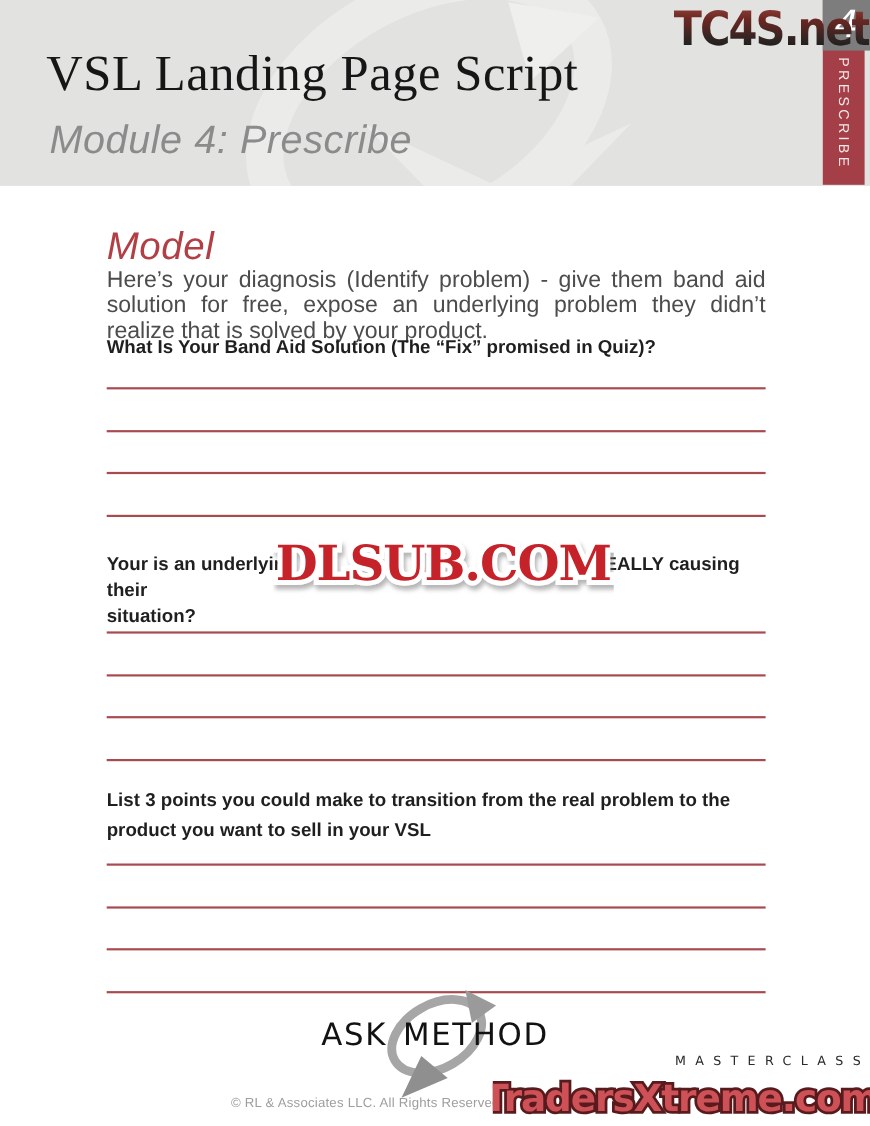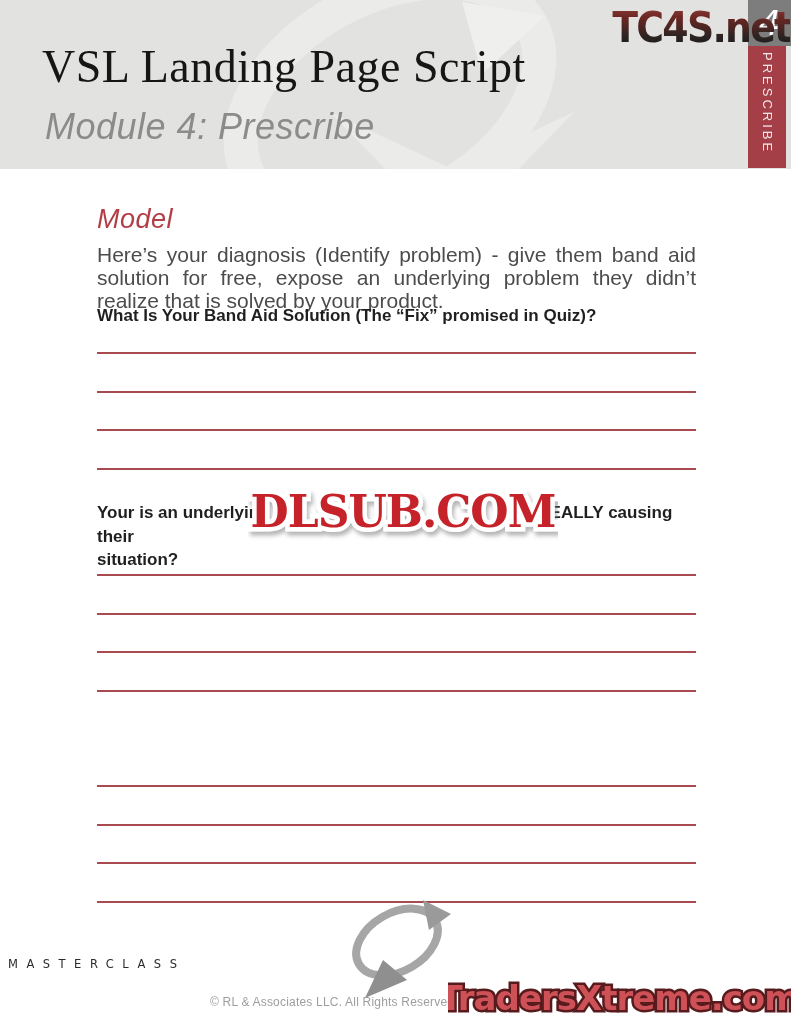--- a/index.html
+++ b/index.html
@@ -24,41 +24,41 @@
 
   
   .wm-tc4s{position:absolute;top:2px;right:1px;z-index:6;
       font-family:"DejaVu Sans",sans-serif;font-weight:700;font-size:43px;letter-spacing:-2px;
       transform:scaleX(0.88);transform-origin:top right;
       background:linear-gradient(180deg,#9a4a42 0%,#6d2723 30%,#2b2422 70%,#121212 100%);
       -webkit-background-clip:text;background-clip:text;color:transparent;-webkit-text-fill-color:transparent;}
 
   
   .model-heading{position:absolute;left:97px;top:204px;margin:0;font-style:italic;font-weight:normal;
-      font-size:27px;color:#b23f46;letter-spacing:0.5px;}
+      font-size:35px;color:#b23f46;letter-spacing:0.5px;}
   .intro{position:absolute;left:97px;top:243px;width:599px;margin:0;text-align:justify;
       font-size:21px;line-height:23px;color:#4c4c4c;}
   .q{position:absolute;left:97px;width:599px;margin:0;font-size:17px;font-weight:700;color:#1f1f1f;}
   .q1{top:306px;}
   .q2{top:501px;line-height:23.5px;}
   .q3{top:715px;line-height:26.5px;}
   .wm-gap{display:inline-block;width:280px;}
 
   .lines{position:absolute;left:97px;width:599px;}
   .g1{top:352px;} .g2{top:574px;} .g3{top:785px;}
   .ans-line{height:2px;background:#a84b50;margin-bottom:36.5px;}
 
   .wm-dlsub{position:absolute;left:248px;top:483px;z-index:5;}
   .wm-dlsub text{font-family:"DejaVu Serif",serif;font-weight:700;font-size:44px;letter-spacing:-1px;}
 
   
   .logo-swoosh{position:absolute;left:337px;top:900px;z-index:0;}
   .logo-title{position:absolute;left:0;right:0;top:924px;text-align:center;z-index:1;
       font-family:"DejaVu Sans",sans-serif;font-size:28px;letter-spacing:1.5px;word-spacing:4px;color:#121212;}
-  .logo-subtitle{position:absolute;left:0;right:0;top:957px;text-align:left;z-index:1;
+  .logo-subtitle{position:absolute;left:0;right:0;top:957px;text-align:right;z-index:1;
       font-family:"DejaVu Sans",sans-serif;font-size:11.5px;letter-spacing:8.5px;text-indent:8px;color:#2b2b2b;}
   .copyright{position:absolute;left:210px;top:995px;font-size:12px;color:#9e9e9e;letter-spacing:0.2px;}
   .wm-traders{position:absolute;left:448px;top:977px;z-index:5;}
   .wm-traders text{font-family:"DejaVu Sans",sans-serif;font-weight:700;font-size:34px;letter-spacing:-1px;}
 </style>
 </head>
 <body>
 
 <div class="page">
 
@@ -104,34 +104,36 @@
     <text x="155" y="44" text-anchor="middle" fill="#c6242a" stroke="#ffffff" stroke-width="9" paint-order="stroke" filter="url(#dls)">DLSUB.COM</text>
   </svg>
 
   <div class="lines g2">
     <div class="ans-line"></div>
     <div class="ans-line"></div>
     <div class="ans-line"></div>
     <div class="ans-line"></div>
   </div>
 
+  <p class="q q3">List 3 points you could make to transition from the real problem to the product you want to sell in your VSL</p>
   <div class="lines g3">
     <div class="ans-line"></div>
     <div class="ans-line"></div>
     <div class="ans-line"></div>
     <div class="ans-line"></div>
   </div>
 
   <svg class="logo-swoosh" width="120" height="100" viewBox="0 0 120 100">
     <g transform="rotate(-30 60 42)">
       <ellipse cx="60" cy="42" rx="44" ry="29" fill="none" stroke="#a6a6a6" stroke-width="8"></ellipse>
     </g>
     <polygon points="86,0 114,14 92,30" fill="#9a9a9a"></polygon>
     <polygon points="46,60 70,80 28,98" fill="#8f8f8f"></polygon>
   </svg>
+  <div class="logo-title">ASK METHOD</div>
   <div class="logo-subtitle">MASTERCLASS</div>
 
   <div class="copyright">© RL &amp; Associates LLC. All Rights Reserved. Private</div>
 
   <svg class="wm-traders" width="343" height="46" viewBox="0 0 343 46">
     <text x="171" y="33" text-anchor="middle" fill="#ffffff" stroke="#ffffff" stroke-width="12" paint-order="stroke">TradersXtreme.com</text>
     <text x="171" y="33" text-anchor="middle" fill="#cd5156" stroke="#571a1d" stroke-width="5" paint-order="stroke">TradersXtreme.com</text>
   </svg>
 
 </div>

